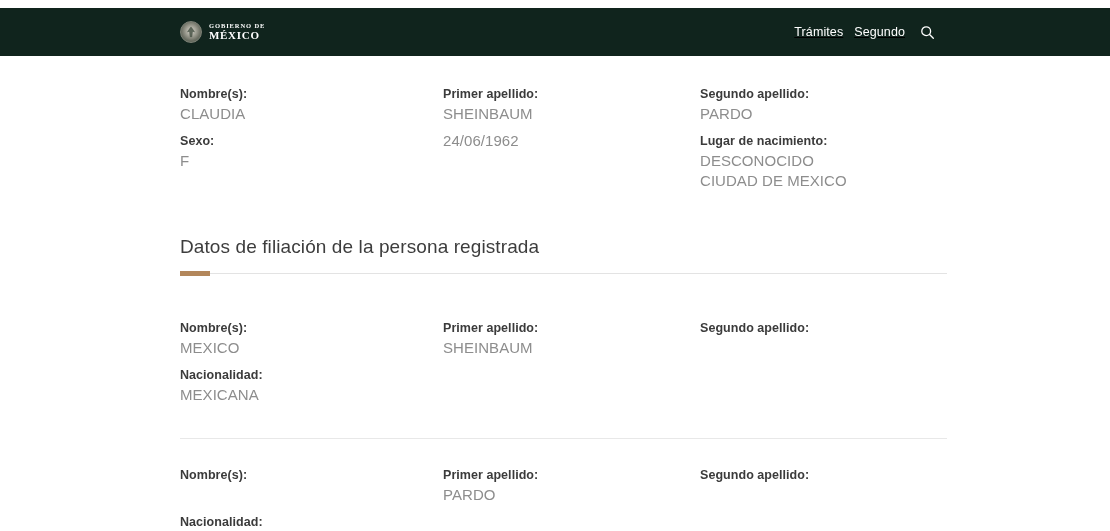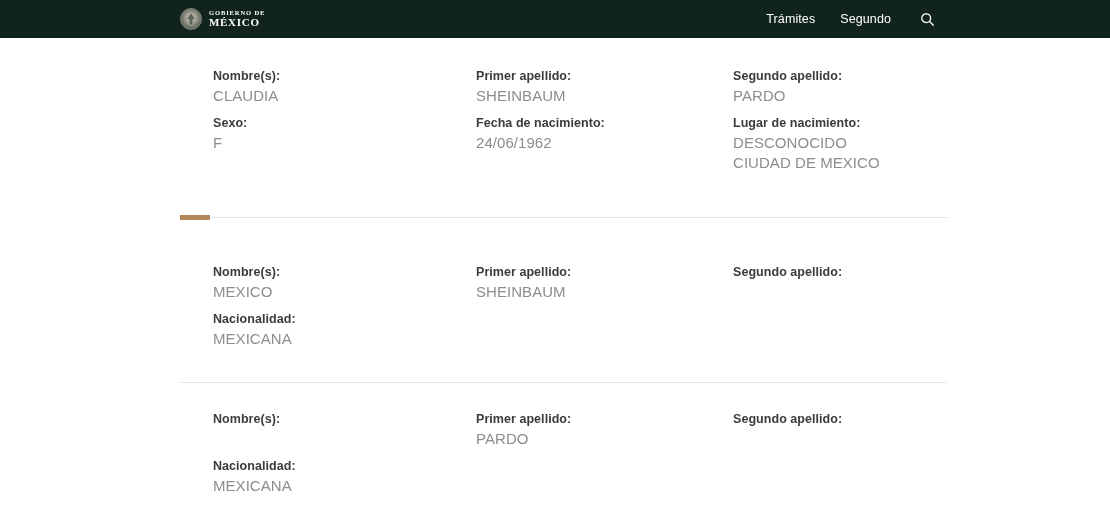--- a/index.html
+++ b/index.html
@@ -8,25 +8,26 @@
     padding: 0;
     width: 1110px;
     height: 531px;
     background: #ffffff;
     font-family: "Liberation Sans", sans-serif;
     overflow: hidden;
   }
 
   
   .topbar {
-    height: 38px;
+    height: 48px;
     background: #10241d;
     display: flex;
     align-items: center;
     position: relative;
+    margin-top: 8px;
   }
   .topbar-inner {
     width: 1110px;
     padding: 0 175px 0 180px;
     display: flex;
     align-items: center;
     justify-content: space-between;
   }
   .brand {
     display: flex;
@@ -69,21 +70,22 @@
   }
   .brand-line2 {
     font-size: 11px;
     letter-spacing: 0.7px;
     font-weight: 700;
     margin-top: 1px;
   }
   .nav {
     display: flex;
     align-items: center;
-    gap: 25px;
+    gap: 11px;
+    text-decoration: underline;
   }
   .nav a {
     color: #ffffff;
     font-size: 12.5px;
     text-decoration: none;
     letter-spacing: .1px;
   }
   .search-btn {
     background: none;
     border: none;
@@ -103,21 +105,20 @@
   }
   .content {
     width: 767px;
   }
 
   
   .field-grid {
     display: grid;
     grid-template-columns: 263px 257px 247px;
     row-gap: 0;
-    margin-left: 33px;
   }
   .field {
     padding-top: 0;
   }
   .f-label {
     font-size: 12.5px;
     font-weight: 700;
     color: #3b3b3b;
     line-height: 20px;
     letter-spacing: .05px;
@@ -221,33 +222,33 @@
 
       <div class="row-gap-sm"></div>
 
       <div class="field-grid">
         <div class="field">
           <div class="f-label">Sexo:</div>
           <div class="f-value">F</div>
         </div>
 
         <div class="field">
-          <div class="f-label">Fecha de nacimiento:</div>
           <div class="f-value">24/06/1962</div>
         </div>
 
         <div class="field">
           <div class="f-label">Lugar de nacimiento:</div>
           <div class="f-value">DESCONOCIDO
 CIUDAD DE MEXICO</div>
         </div>
       </div>
     </section>
 
     <section class="section-head">
+      <h2 class="section-title">Datos de filiación de la persona registrada</h2>
       <div class="title-rule"></div>
 
       <div style="height:44px"></div>
 
       <div>
         <div class="field-grid">
           <div class="field">
             <div class="f-label">Nombre(s):</div>
             <div class="f-value">MEXICO</div>
           </div>

